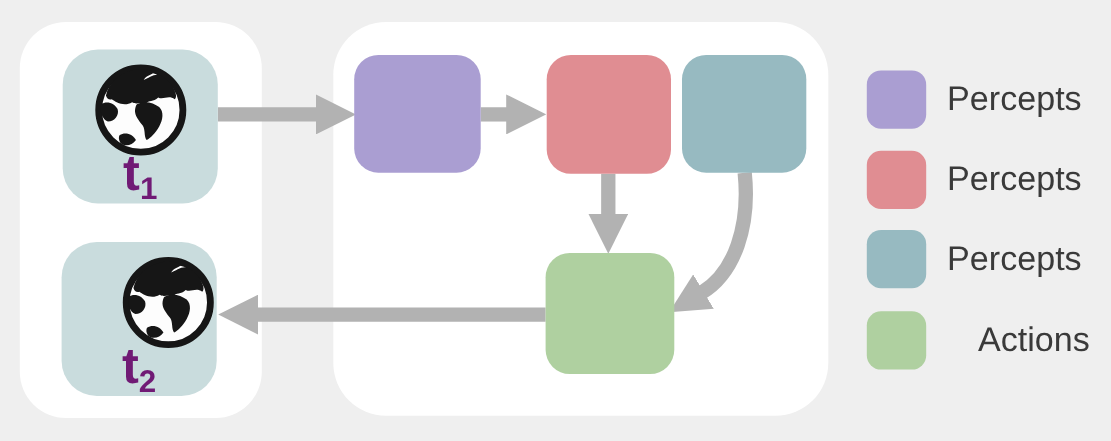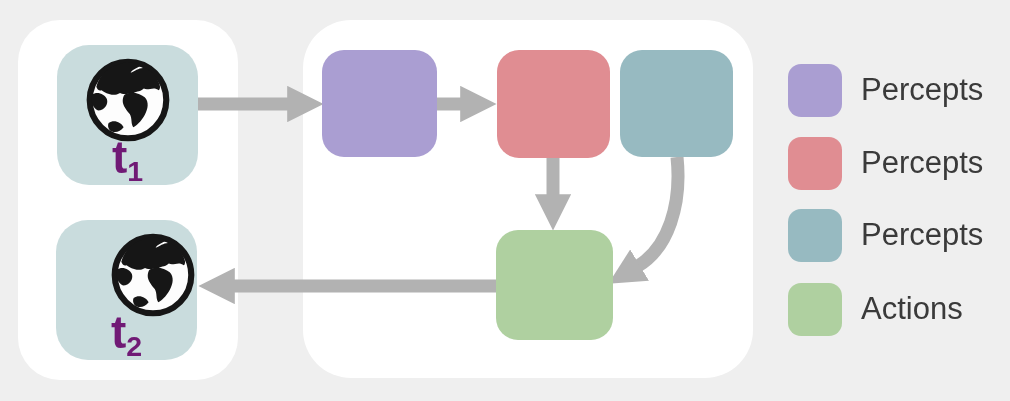--- a/index.html
+++ b/index.html
@@ -35,21 +35,21 @@
   #arrows path.shaft{fill:none;stroke-width:13;}
   
   .legend-row{
     position:absolute;left:788px;height:54px;display:flex;align-items:center;z-index:3;
   }
   .legend-row .swatch{width:54px;height:53px;border-radius:13px;flex:0 0 auto;}
   .legend-row .legend-label{margin-left:19px;font-size:31px;color:#3a3a3a;white-space:nowrap;}
   #legend-row-0{top:63px;}
   #legend-row-1{top:136px;}
   #legend-row-2{top:208px;}
-  #legend-row-3{top:282px;}
+  #legend-row-3{top:282px;gap:28px;}
   .defs-hidden{position:absolute;width:0;height:0;overflow:hidden;}
 </style>
 </head>
 <body style="background: rgb(239, 239, 239);">
 
 <svg class="defs-hidden" aria-hidden="true">
   <defs>
     <symbol id="globe-sym" viewBox="0 0 100 100">
       <circle cx="50" cy="50" r="43.5" fill="#fdfdfd" stroke-width="7" stroke="#161616"></circle>
       <path d="M14 35 C17 22 28 12 41 9 C50 6 59 8 64 11 C60 14 55 15 53 19 C58 17 64 12 70 14 C78 18 84 25 86 33 C87 36 86 38 85 39 C79 34 73 40 68 37 C63 42 58 39 55 44 C50 41 46 45 41 42 C33 47 24 42 20 39 C17 40 15 38 14 35 Z" fill="#161616"></path>

